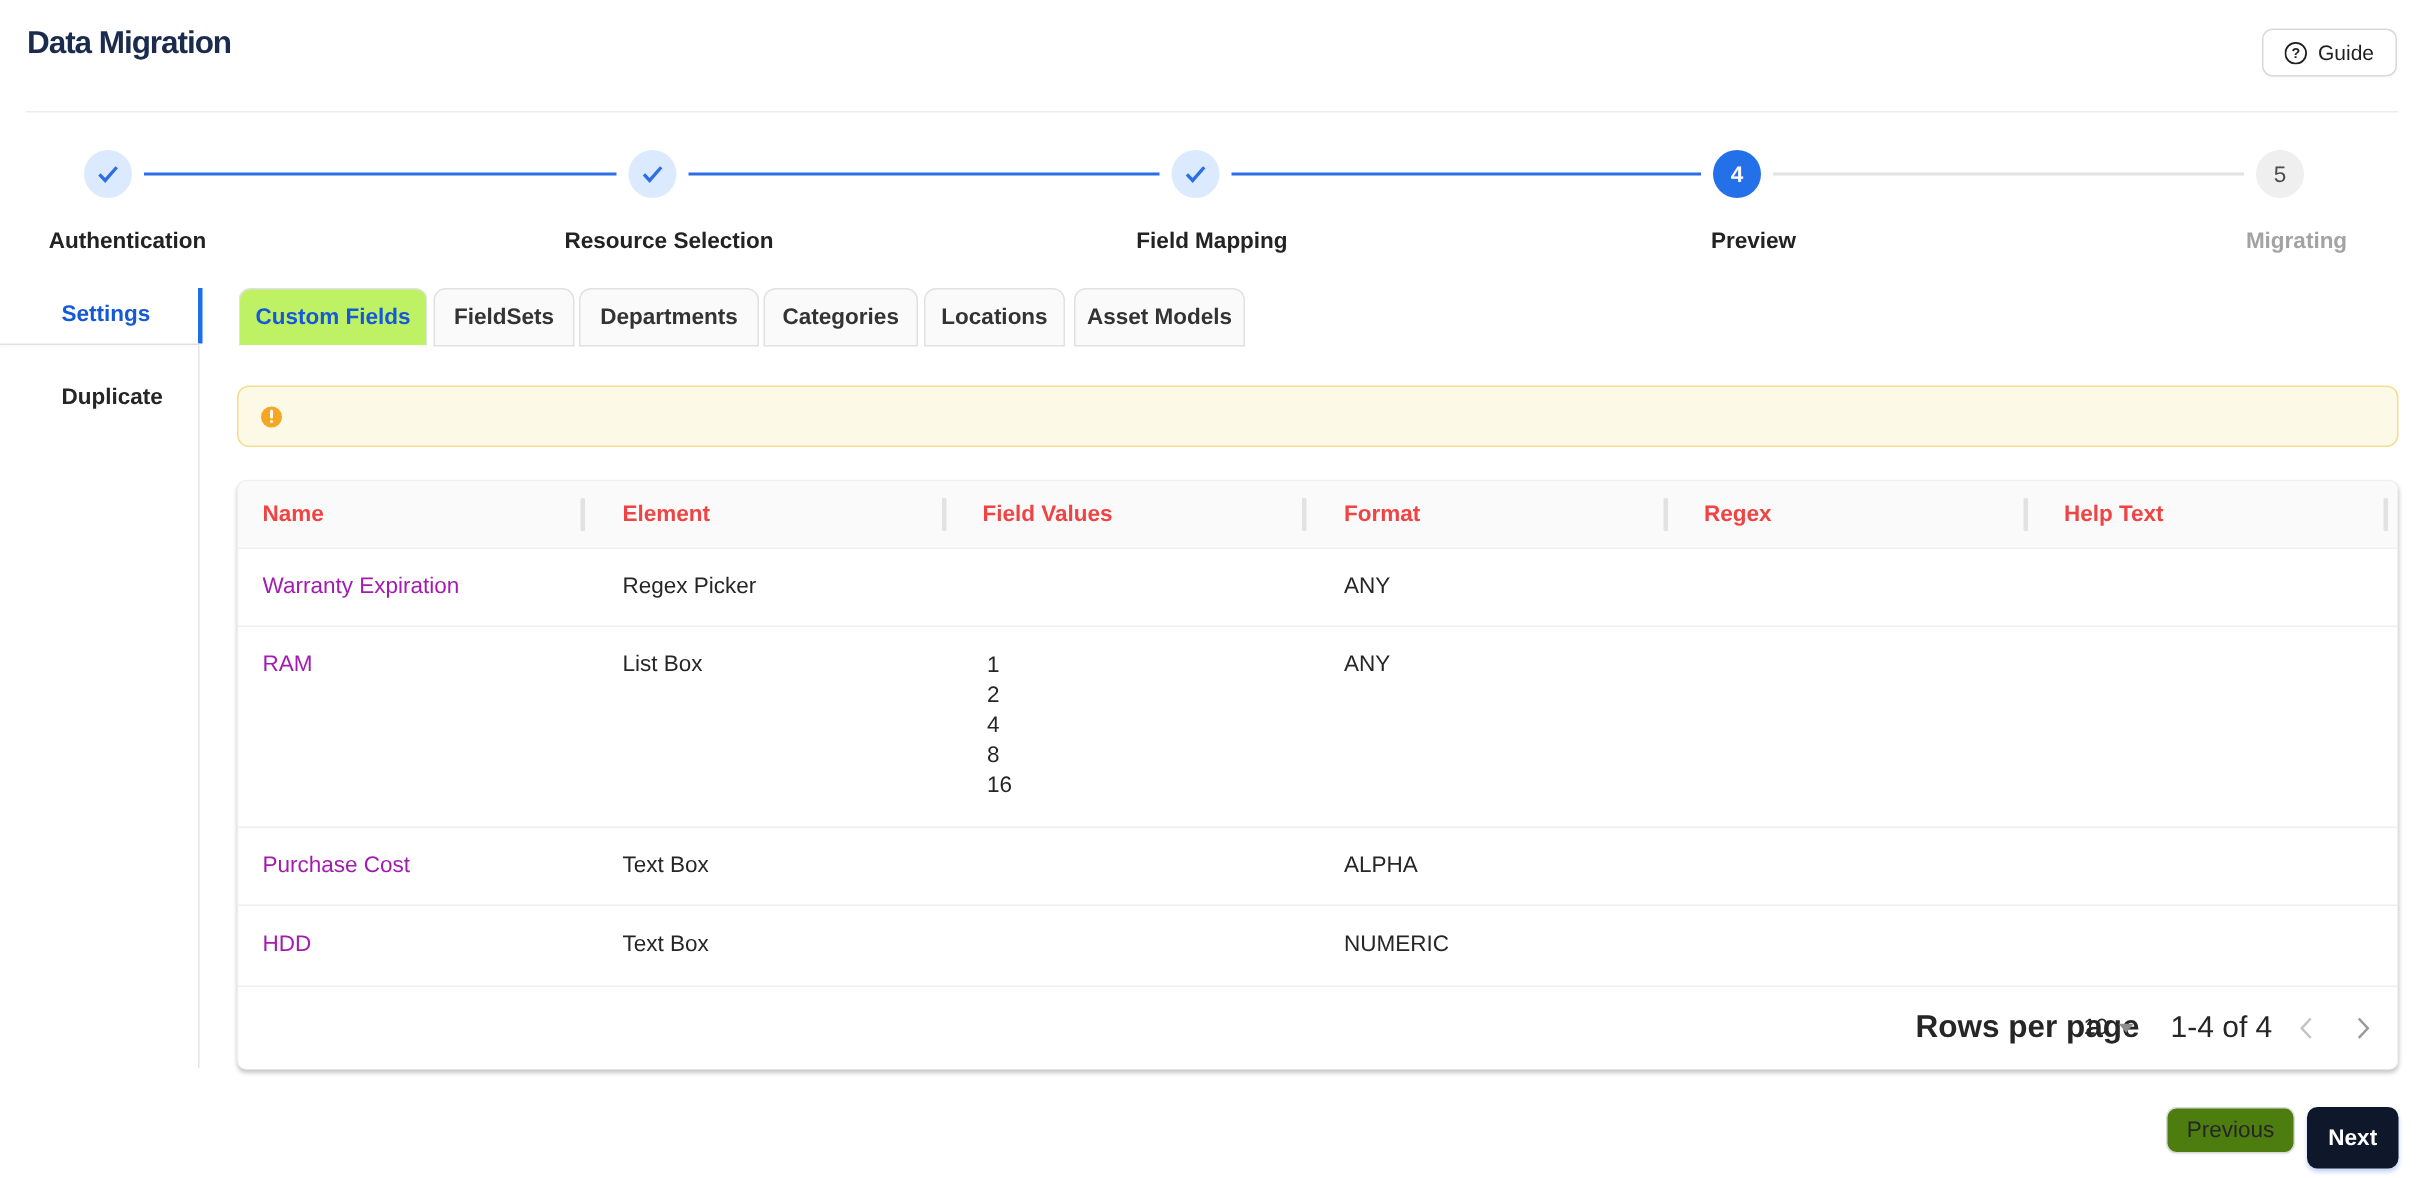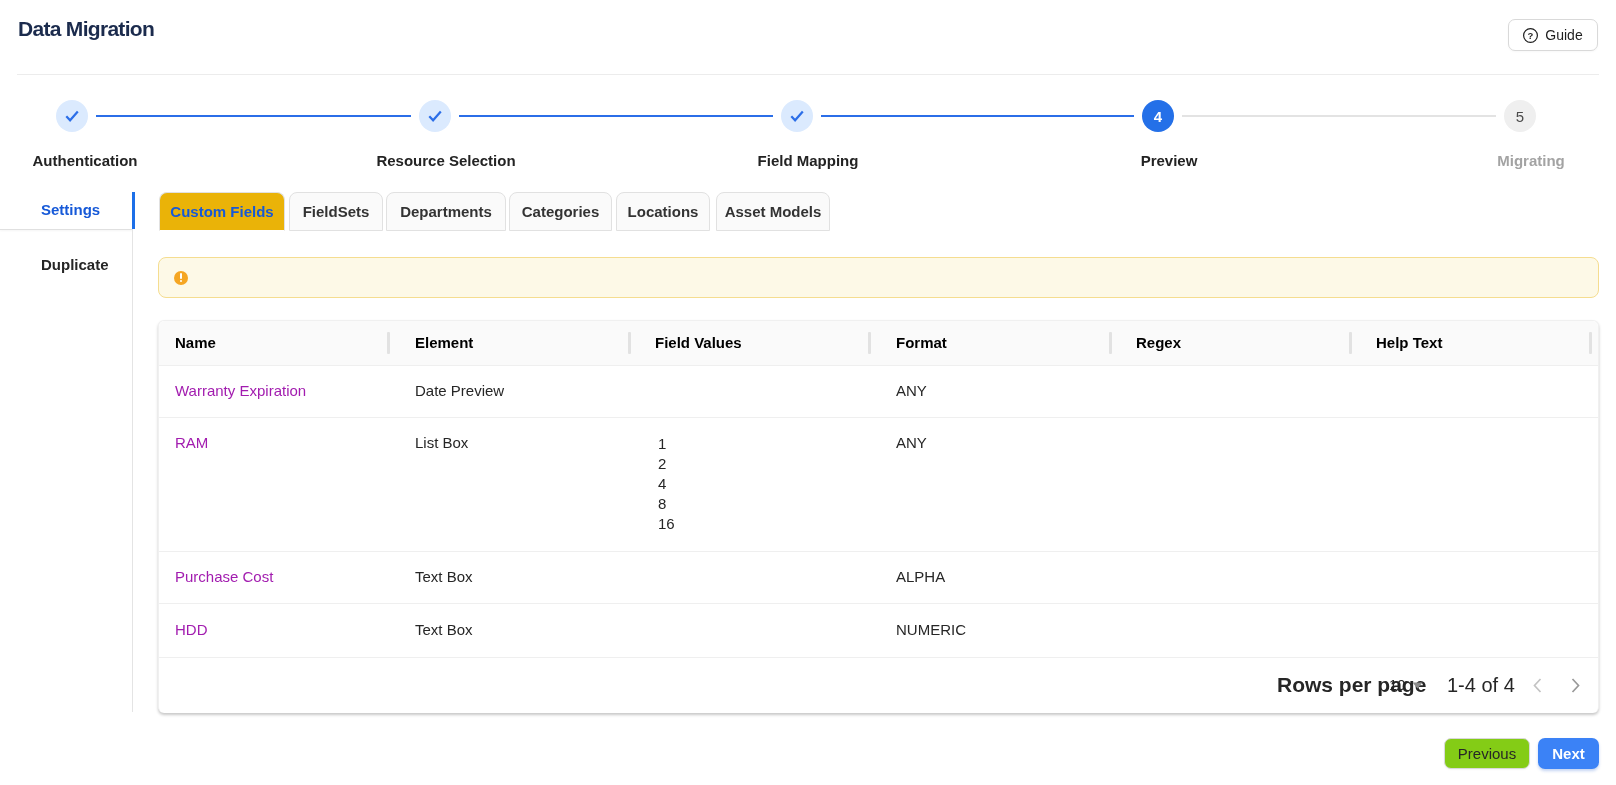--- a/index.html
+++ b/index.html
@@ -25,40 +25,40 @@
 
   
   .side-settings { left:41px; top:201px; font-size:15px; font-weight:700; color:#1659d8; }
   .side-bluebar { left:132px; top:192px; width:3px; height:37px; background:#1c6fe8; }
   .side-hline { left:0px; top:229px; width:133px; height:1px; background:#e0e0e0; box-shadow:0 1px 2px rgba(0,0,0,0.06); }
   .side-vline { left:132px; top:230px; width:1px; height:482px; background:#e4e4e4; }
   .side-resources { left:41px; top:256px; font-size:15px; font-weight:600; color:#262626; }
 
   
   .tab { top:192px; height:39px; border:1px solid #e1e1e1; border-radius:8px 8px 0 0; display:flex; align-items:center; justify-content:center; font-size:15px; font-weight:600; color:#333; background:#fafafa; }
-  .tab-active { background:#eab308; border-bottom:1px solid #fff; color:#1659d8; font-weight:700; }
+  .tab-active { background:#bef264; border-bottom:1px solid #fff; color:#1659d8; font-weight:700; }
 
   
   .banner { left:158px; top:257px; width:1441px; height:41px; background:#fdf9e7; border:1px solid #f5dd90; border-radius:8px; display:flex; align-items:center; font-size:15px; color:#2b2b2b; }
   .banner-icon { width:14px; height:14px; border-radius:50%; background:#f5a623; margin:0 8px 0 15px; position:relative; flex:none; }
   .banner-icon:after { content:""; position:absolute; left:6px; top:2.5px; width:2px; height:6px; background:#fff; border-radius:1px; }
   .banner-icon:before { content:""; position:absolute; left:6px; top:9.8px; width:2px; height:2px; background:#fff; border-radius:1px; }
 
   
   .tbl { left:158px; top:320px; width:1441px; height:393px; background:#fff; border-radius:6px; border:1px solid #f0f0f0; border-bottom:none; box-shadow:0 2px 3px rgba(0,0,0,0.22); }
   .thead { position:absolute; left:0; top:0; width:100%; height:44px; background:#fafafa; border-radius:6px 6px 0 0; }
-  .th { position:absolute; top:0; height:44px; line-height:44px; font-weight:700; font-size:15px; color:#000000; }
+  .th { position:absolute; top:0; height:44px; line-height:44px; font-weight:700; font-size:15px; color:#ef4444; }
   .thsep { position:absolute; top:33%; width:3px; height:22px; background:#e2e2e2; border-radius:1px; top:11px; }
   .row-border { position:absolute; left:0; width:100%; height:1px; background:#efefef; }
   .cell { position:absolute; font-size:15px; color:#262626; line-height:22px; }
   .link { color:#a21caf; }
 
   
-  .btn-prev { left:1444px; top:738px; width:86px; height:31px; background:#84cc16; border:1px solid #d9d9d9; border-radius:7px; display:flex; align-items:center; justify-content:center; font-size:15px; color:#262626; box-shadow:0 1px 2px rgba(0,0,0,0.04); }
-  .btn-next { left:1538px; top:738px; width:61px; height:31px; background:#3b82f6; border-radius:7px; display:flex; align-items:center; justify-content:center; font-size:15px; font-weight:700; color:#fff; box-shadow:0 2px 3px rgba(18,84,203,0.25); }
+  .btn-prev { left:1444px; top:738px; width:86px; height:31px; background:#4d7c0f; border:1px solid #d9d9d9; border-radius:7px; display:flex; align-items:center; justify-content:center; font-size:15px; color:#262626; box-shadow:0 1px 2px rgba(0,0,0,0.04); }
+  .btn-next { left:1538px; top:738px; width:61px; height:41px; background:#0f172a; border-radius:7px; display:flex; align-items:center; justify-content:center; font-size:15px; font-weight:700; color:#fff; box-shadow:0 2px 3px rgba(18,84,203,0.25); }
 </style>
 </head>
 <body>
 <div id="page">
   <div class="abs title">Data Migration</div>
   <div class="abs guide-btn">
     <svg width="15" height="15" viewBox="0 0 15 15">
         <circle cx="7.5" cy="7.5" r="6.9" fill="none" stroke="#1f1f1f" stroke-width="1.2"></circle>
         <text x="7.5" y="10.8" text-anchor="middle" font-size="9.5" font-weight="700" fill="#1f1f1f">?</text>
       </svg>
@@ -127,21 +127,21 @@
     <div class="thsep" style="left:1190px;"></div>
     <div class="thsep" style="left:1430px;"></div>
 
     <div class="row-border" style="top:44px;"></div>
     <div class="row-border" style="top:96px;"></div>
     <div class="row-border" style="top:230px;"></div>
     <div class="row-border" style="top:282px;"></div>
     <div class="row-border" style="top:336px;"></div>
 
     <div class="cell link" style="left:16px; top:59px;">Warranty Expiration</div>
-    <div class="cell" style="left:256px; top:59px;">Date Preview</div>
+    <div class="cell" style="left:256px; top:59px;">Regex Picker</div>
     <div class="cell" style="left:737px; top:59px;">ANY</div>
 
     <div class="cell link" style="left:16px; top:111px;">RAM</div>
     <div class="cell" style="left:256px; top:111px;">List Box</div>
     <div class="cell" style="left:499px; top:113px; line-height:20px;">1<br>2<br>4<br>8<br>16</div>
     <div class="cell" style="left:737px; top:111px;">ANY</div>
 
     <div class="cell link" style="left:16px; top:245px;">Purchase Cost</div>
     <div class="cell" style="left:256px; top:245px;">Text Box</div>
     <div class="cell" style="left:737px; top:245px;">ALPHA</div>

